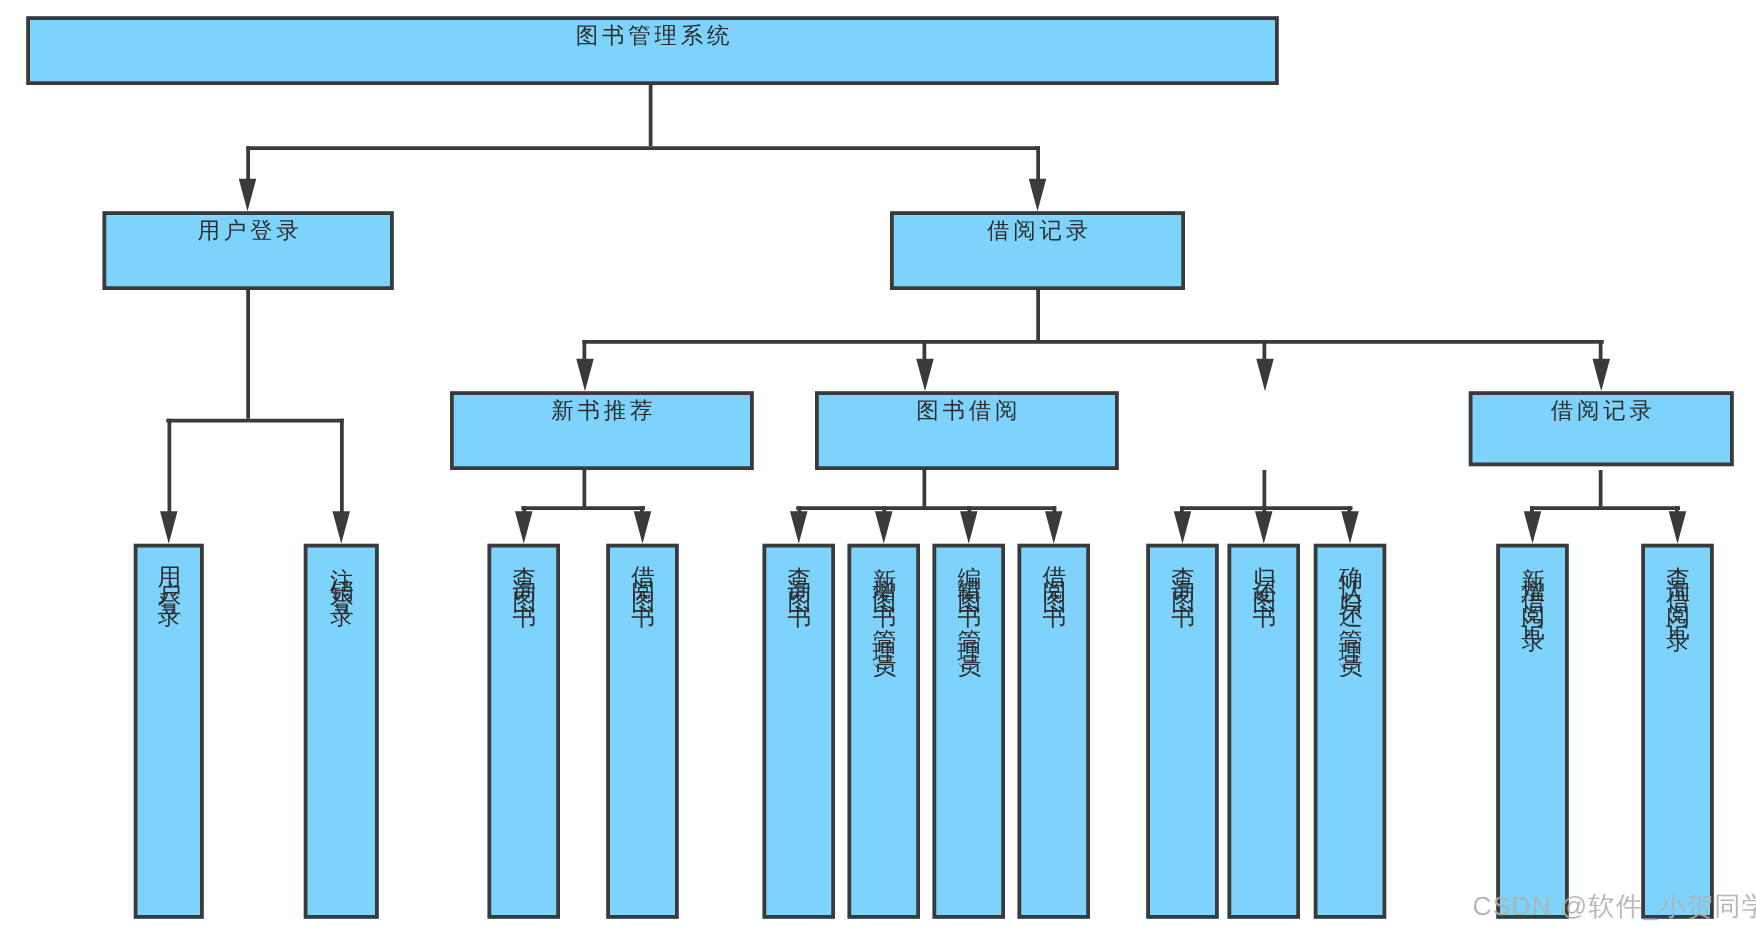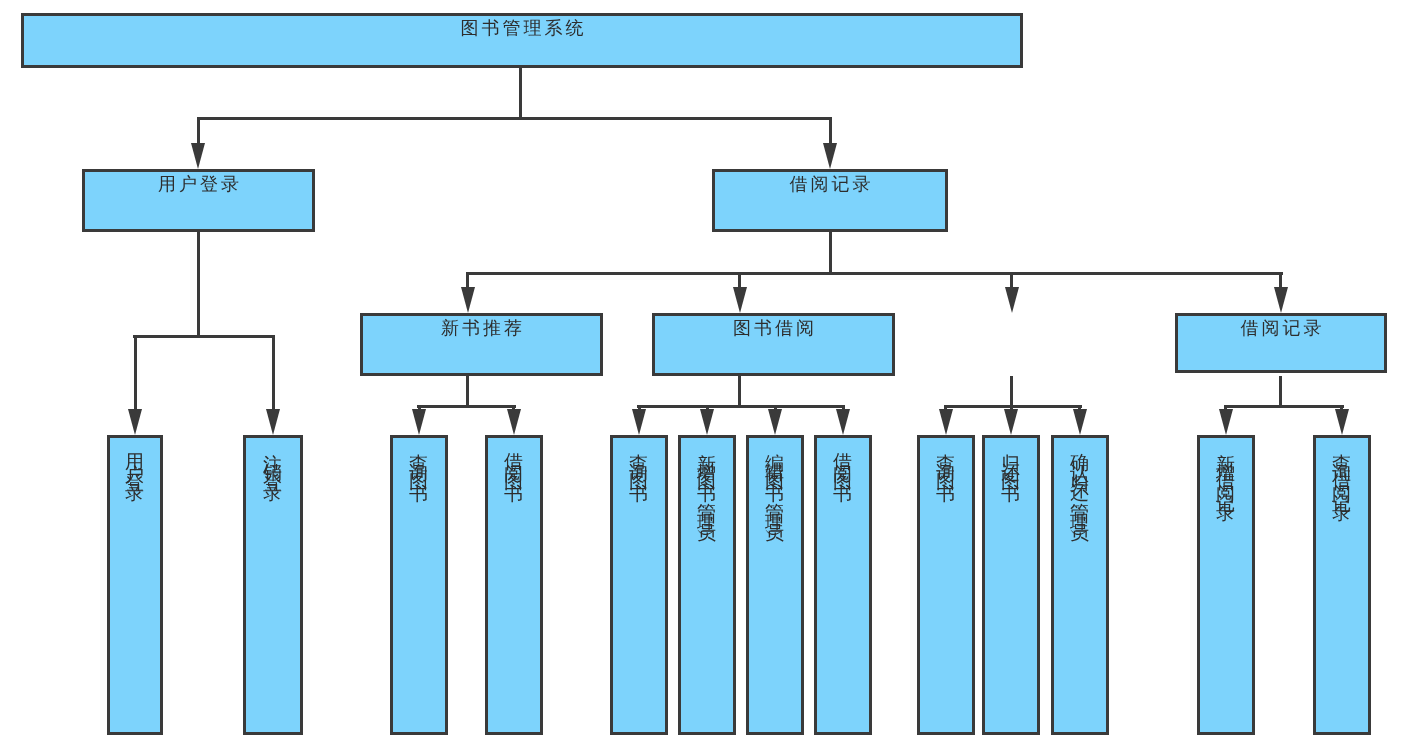--- a/index.html
+++ b/index.html
@@ -173,14 +173,15 @@
     <span class="lbl">确认归还（管理员）</span>
   </div>
 
   <div class="box vbox" style="left:1197px; top:435px; width:58px; height:300px;">
     <span class="lbl">新增借阅记录</span>
   </div>
   <div class="box vbox" style="left:1313px; top:435px; width:58px; height:300px;">
     <span class="lbl">查询借阅记录</span>
   </div>
 
+  <div class="watermark">CSDN @软件_小贺同学</div>
 
 </div>
 
 </body></html>

